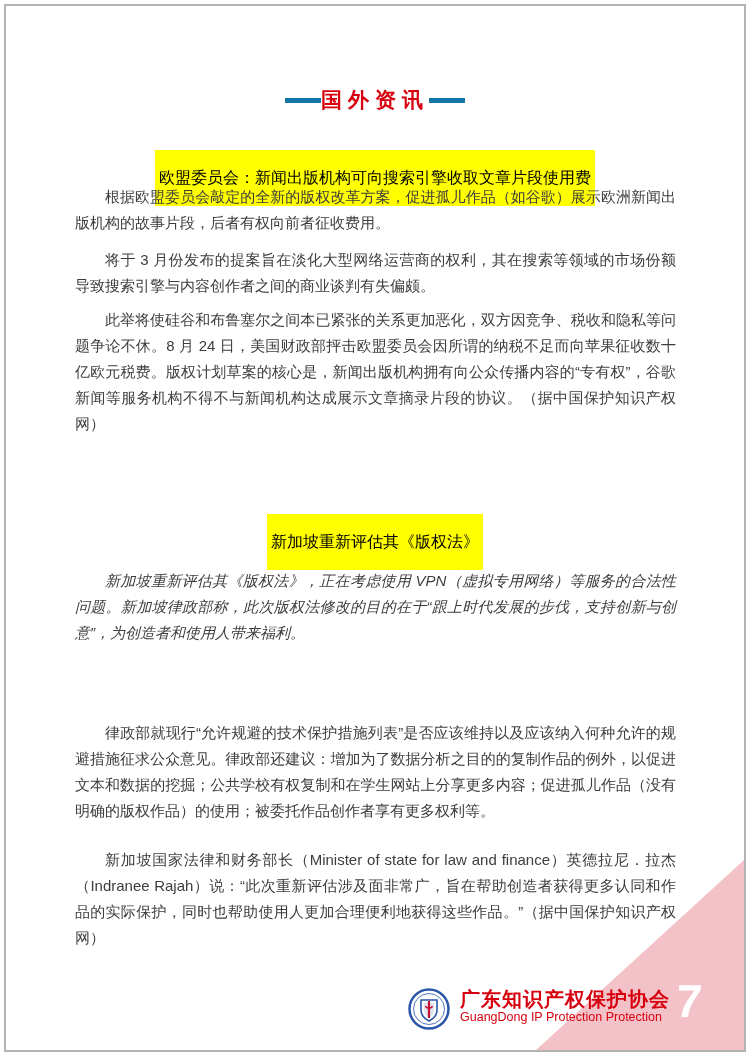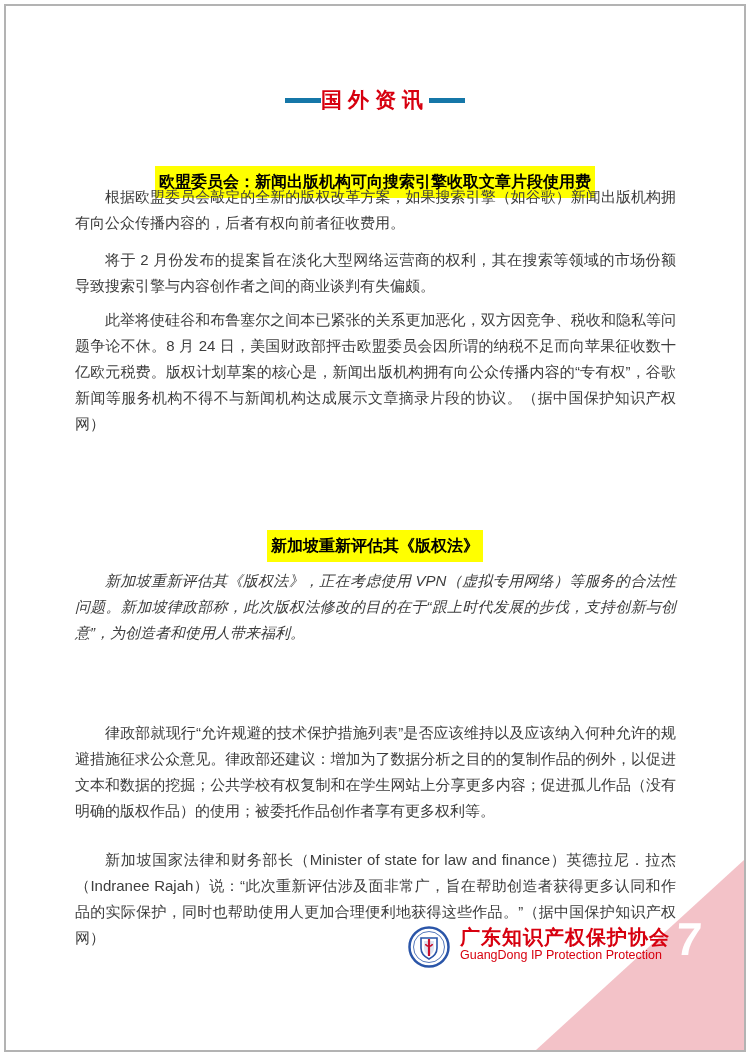--- a/index.html
+++ b/index.html
@@ -39,46 +39,45 @@
     letter-spacing:6px;
     line-height:24px;
   }
   .headline{
     position:absolute;left:0;width:750px;text-align:center;z-index:2;
   }
   .headline span{
     display:inline-block;
     background:var(--yellow,#ffff00);
     color:#000;
-    font-weight:bold;
+    font-weight:normal;
     font-size:16px;
     line-height:24px;
-    padding:4px 4px;
-    margin-top:16px;
+    padding:16px 4px;
   }
   .hl1{top:150px;}
   .hl2{top:514px;}
   .para{
     position:absolute;left:75px;width:601px;
     margin:0;
     color:var(--text,#3d3d3d);
     font-size:15px;
     line-height:26px;
     text-align:justify;
     text-indent:30px;
     z-index:2;
   }
   .p1{top:184px;}
   .p2{top:247px;}
   .p3{top:307px;}
   .p4{top:568px;font-style:italic;}
   .p5{top:680px;margin-top:40px;}
   .p6{top:804px;margin-top:43px;}
   .footer{
-    position:absolute;left:0;top:918px;width:716px;height:60px;z-index:3;
+    position:absolute;left:0;top:980px;width:716px;height:60px;z-index:3;
   }
   .logo{
     position:absolute;left:408px;top:8px;width:42px;height:42px;
   }
   .org-block{
     position:absolute;left:460px;top:8px;width:210px;
   }
   .org-cn{
     color:var(--red,#d7000f);
     font-size:20px;font-weight:bold;
@@ -111,22 +110,22 @@
 
   <div class="section-header">
     <span class="dash"></span>
     <span class="section-title">国外资讯</span>
     <span class="dash"></span>
   </div>
 
   <div class="headline hl1">
     <span>欧盟委员会：新闻出版机构可向搜索引擎收取文章片段使用费</span>
   </div>
-  <p class="para p1">根据欧盟委员会敲定的全新的版权改革方案，如果搜索引擎（如谷歌）新闻出版机构拥有向公众传播内容的，后者有权向前者征收费用。</p>
-  <p class="para p2">将于 2 月份发布的提案旨在淡化大型网络运营商的权利，其在搜索等领域的市场份额导致搜索引擎与内容创作者之间的商业谈判有失偏颇。</p>
+  <p class="para p1">根据欧盟委员会敲定的全新的版权改革方案，促进孤儿作品（如谷歌）展示欧洲新闻出版机构的故事片段，后者有权向前者征收费用。</p>
+  <p class="para p2">将于 3 月份发布的提案旨在淡化大型网络运营商的权利，其在搜索等领域的市场份额导致搜索引擎与内容创作者之间的商业谈判有失偏颇。</p>
   <p class="para p3">此举将使硅谷和布鲁塞尔之间本已紧张的关系更加恶化，双方因竞争、税收和隐私等问题争论不休。8 月 24 日，美国财政部抨击欧盟委员会因所谓的纳税不足而向苹果征收数十亿欧元税费。版权计划草案的核心是，新闻出版机构拥有向公众传播内容的“专有权”，谷歌新闻等服务机构不得不与新闻机构达成展示文章摘录片段的协议。（据中国保护知识产权网）</p>
 
   <div class="headline hl2">
     <span>新加坡重新评估其《版权法》</span>
   </div>
   <p class="para p4">新加坡重新评估其《版权法》，正在考虑使用 VPN（虚拟专用网络）等服务的合法性问题。新加坡律政部称，此次版权法修改的目的在于“跟上时代发展的步伐，支持创新与创意”，为创造者和使用人带来福利。</p>
   <p class="para p5">律政部就现行“允许规避的技术保护措施列表”是否应该维持以及应该纳入何种允许的规避措施征求公众意见。律政部还建议：增加为了数据分析之目的的复制作品的例外，以促进文本和数据的挖掘；公共学校有权复制和在学生网站上分享更多内容；促进孤儿作品（没有明确的版权作品）的使用；被委托作品创作者享有更多权利等。</p>
   <p class="para p6">新加坡国家法律和财务部长（Minister of state for law and finance）英德拉尼．拉杰（Indranee Rajah）说：“此次重新评估涉及面非常广，旨在帮助创造者获得更多认同和作品的实际保护，同时也帮助使用人更加合理便利地获得这些作品。”（据中国保护知识产权网）</p>
 
   <div class="footer">

